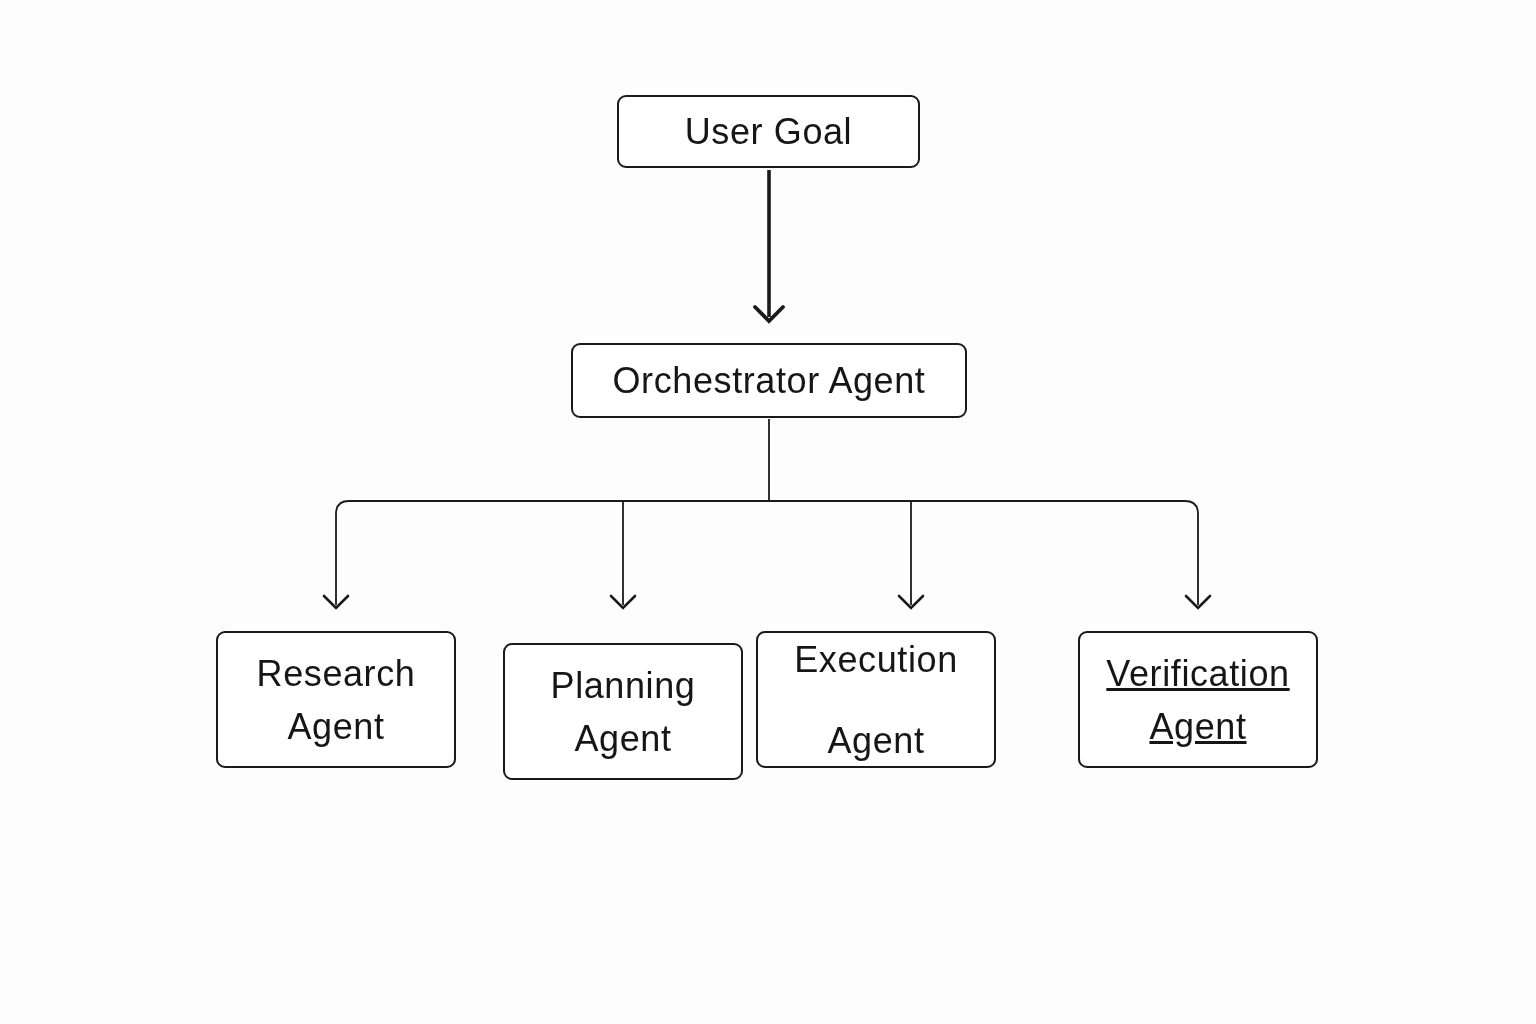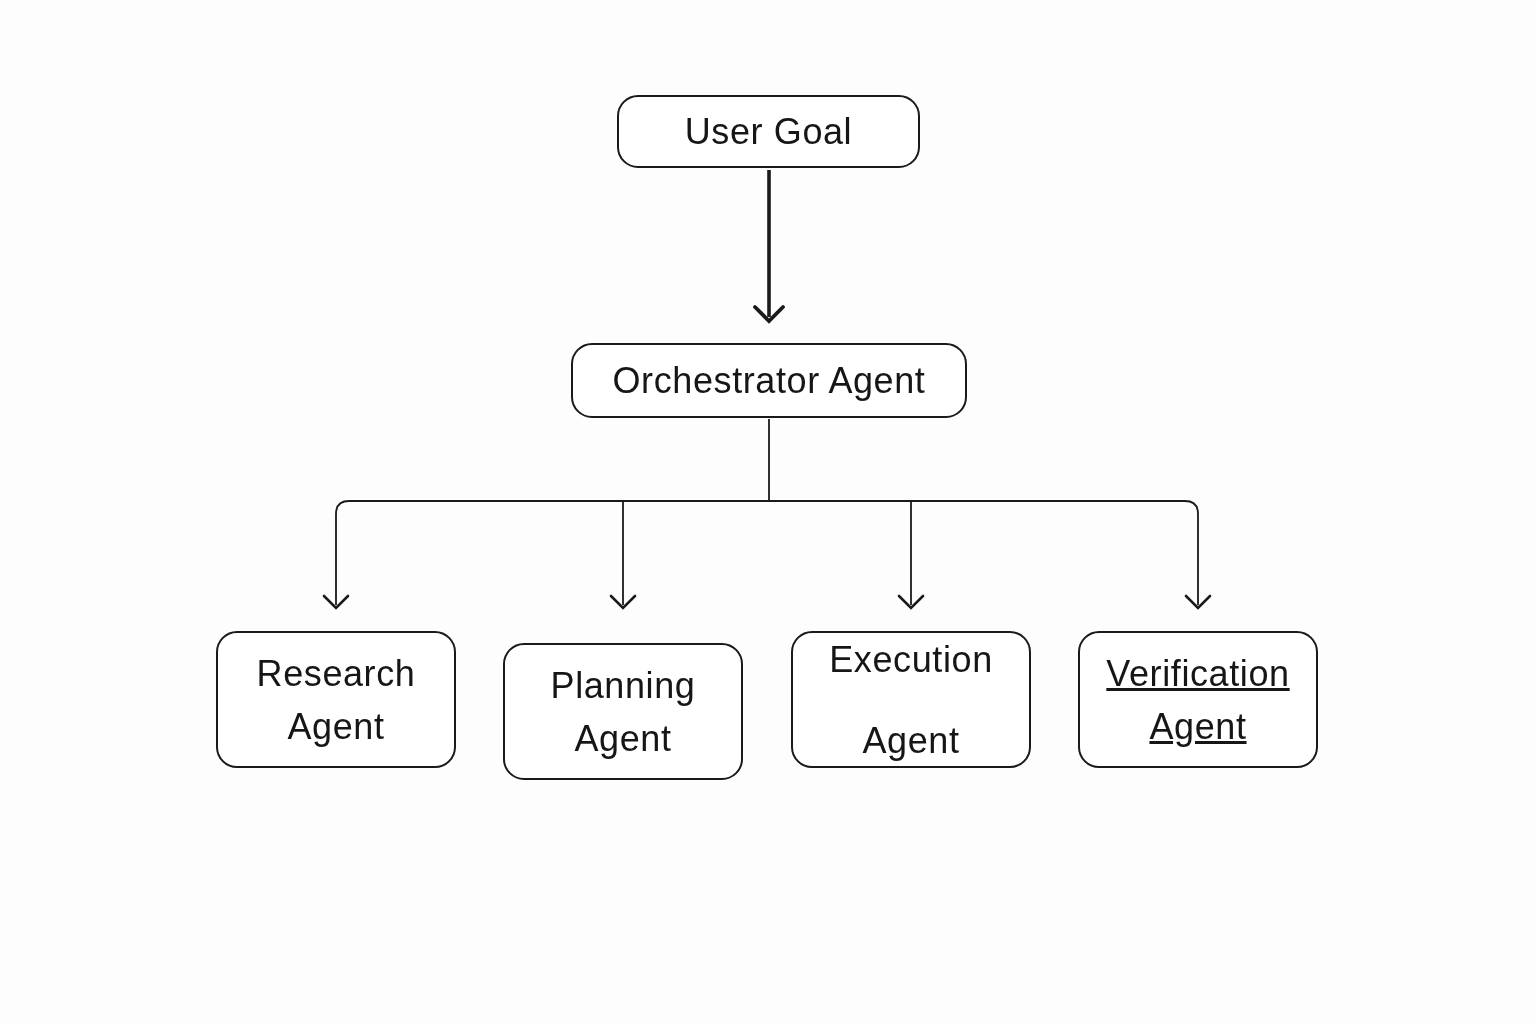--- a/index.html
+++ b/index.html
@@ -27,21 +27,21 @@
     width: 1536px; height: 1024px;
   }
   .stroke-thin  { stroke: var(--line); fill: none; stroke-width: 1.8; }
   .stroke-thick { stroke: var(--line); fill: none; stroke-width: 3.6; }
   .chev-thin    { stroke: var(--line); fill: none; stroke-width: 2.6; stroke-linecap: round; stroke-linejoin: miter; }
   .chev-thick   { stroke: var(--line); fill: none; stroke-width: 3.8; stroke-linecap: round; stroke-linejoin: miter; }
   .node {
     position: absolute;
     background: var(--box-fill);
     border: 2.2px solid var(--line);
-    border-radius: 21px;
+    border-radius: 9px;
     display: flex;
     flex-direction: column;
     align-items: center;
     justify-content: center;
     text-align: center;
     font-size: 36px;
     letter-spacing: 0.6px;
     color: var(--text);
   }
   .node-user-goal {
@@ -50,21 +50,21 @@
   }
   .node-orchestrator {
     left: 571px; top: 343px; width: 396px; height: 75px;
   }
   .agent-node {
     top: 631px; width: 240px; height: 137px;
     line-height: 53px;
   }
   .agent-0 { left: 216px; }
   .agent-1 { left: 503px; margin-top: 12px; }
-  .agent-2 { left: 791px; gap: 28px; }
+  .agent-2 { left: 756px; gap: 28px; }
   .agent-3 { left: 1078px; text-decoration: underline; }
 </style>
 </head>
 <body>
 
 <div class="canvas">
 
   <svg class="connectors" viewBox="0 0 1536 1024" xmlns="http://www.w3.org/2000/svg">
 
     <g>

